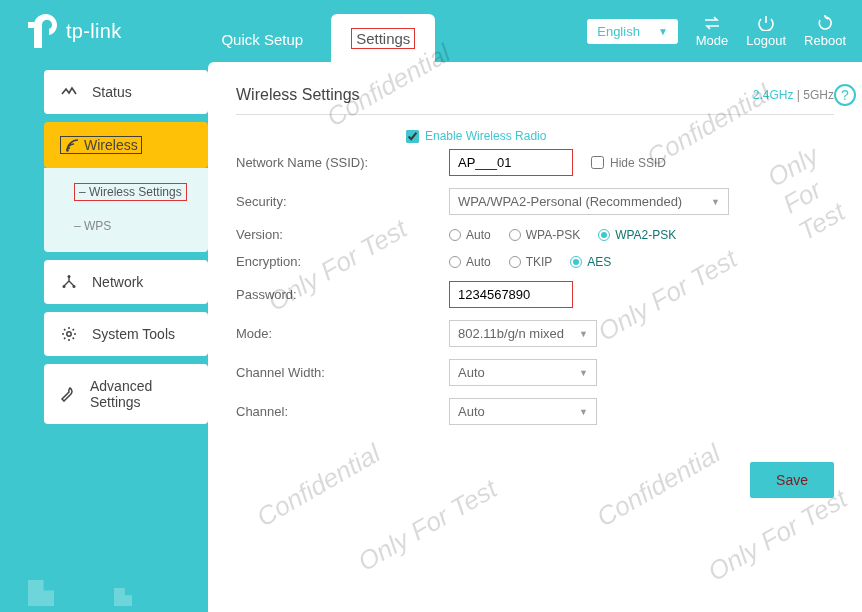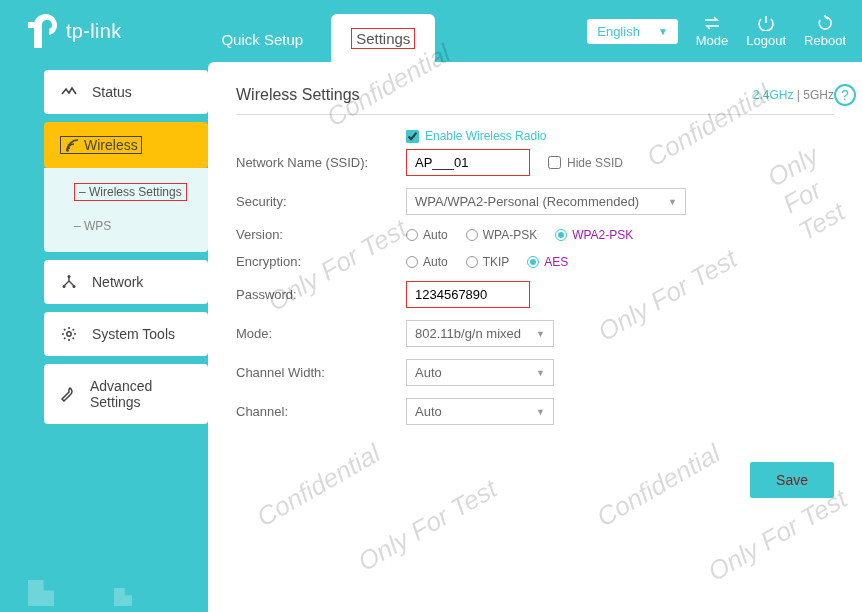--- a/index.html
+++ b/index.html
@@ -36,33 +36,33 @@
   .side-icon { width:18px; display:inline-flex; justify-content:center; }
 
   .main { flex:1; background:#fff; border-radius:6px 0 0 0; margin-top:0; padding: 24px 28px 10px 28px; position:relative; }
   .page-title-row { display:flex; align-items:center; justify-content:space-between; border-bottom:1px solid #ddd; padding-bottom:10px; margin-bottom:14px; }
   .page-title { font-size:16px; color:#444; }
   .band { font-size:12px; color:#888; }
   .band .act { color:#3ec7cf; }
   .help { position:absolute; top:22px; right:6px; width:22px; height:22px; border:2px solid #3ec7cf; border-radius:50%; color:#3ec7cf; font-size:14px; display:flex; align-items:center; justify-content:center; cursor:pointer; }
 
   .form { font-size:13px; color:#666; }
-  .row { display:flex; align-items:center; margin-bottom:12px; }
+  .row { display:flex; align-items:center; margin-bottom:12px;gap:43px; }
   .label { width:170px; }
   .ctrl { display:flex; align-items:center; gap:18px; }
   input[type=text] { border:1px solid #ccc; padding:5px 8px; font-size:13px; width:124px; }
   input.red-border { border:1px solid #d33; }
   .select { border:1px solid #ccc; padding:5px 8px; width:148px; display:flex; justify-content:space-between; align-items:center; cursor:pointer; background:#fff;}
   .select.wide { width:280px; }
   .select .arr { color:#999; font-size:9px; }
   .chk { display:flex; align-items:center; gap:6px; font-size:12px; color:#777;}
   .chk.teal { color:#3ec7cf; }
   .radio { display:inline-flex; align-items:center; gap:5px; font-size:12px; color:#666; cursor:pointer;}
   .radio .dot { width:12px; height:12px; border:1px solid #999; border-radius:50%; display:inline-flex; align-items:center; justify-content:center;}
-  .radio.sel { color:#a21caf; }
+  .radio.sel { color:#0f766e; }
   .radio.sel .dot { border-color:#3ec7cf; }
   .radio.sel .dot::after { content:""; width:6px; height:6px; background:#3ec7cf; border-radius:50%; }
   
   .enable-row { margin-left:170px; margin-bottom:6px; }
   .enable-row input[type=checkbox]{ accent-color:#3ec7cf; }
 
   .save { position:absolute; right:28px; top:400px; background:#3ec7cf; color:#7f1d1d; border:none; padding:10px 26px; font-size:14px; cursor:pointer; border-radius:2px;}
   
   .corner-deco { position:absolute; bottom:6px; left:28px; display:flex; gap:60px; }
   .corner-deco span { width:26px; height:26px; background:rgba(255,255,255,0.25); display:block; clip-path: polygon(0 0, 60% 0, 60% 40%, 100% 40%, 100% 100%, 0 100%);}

